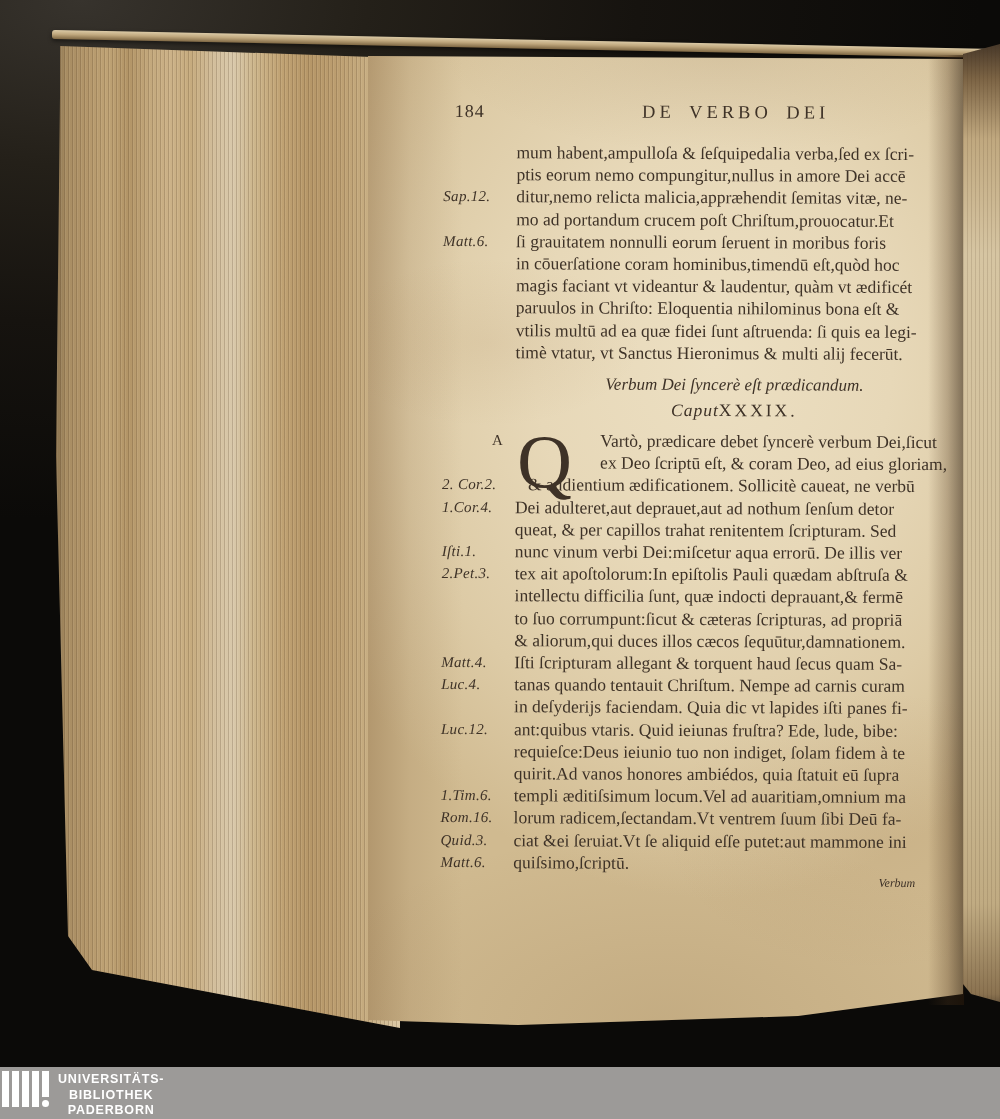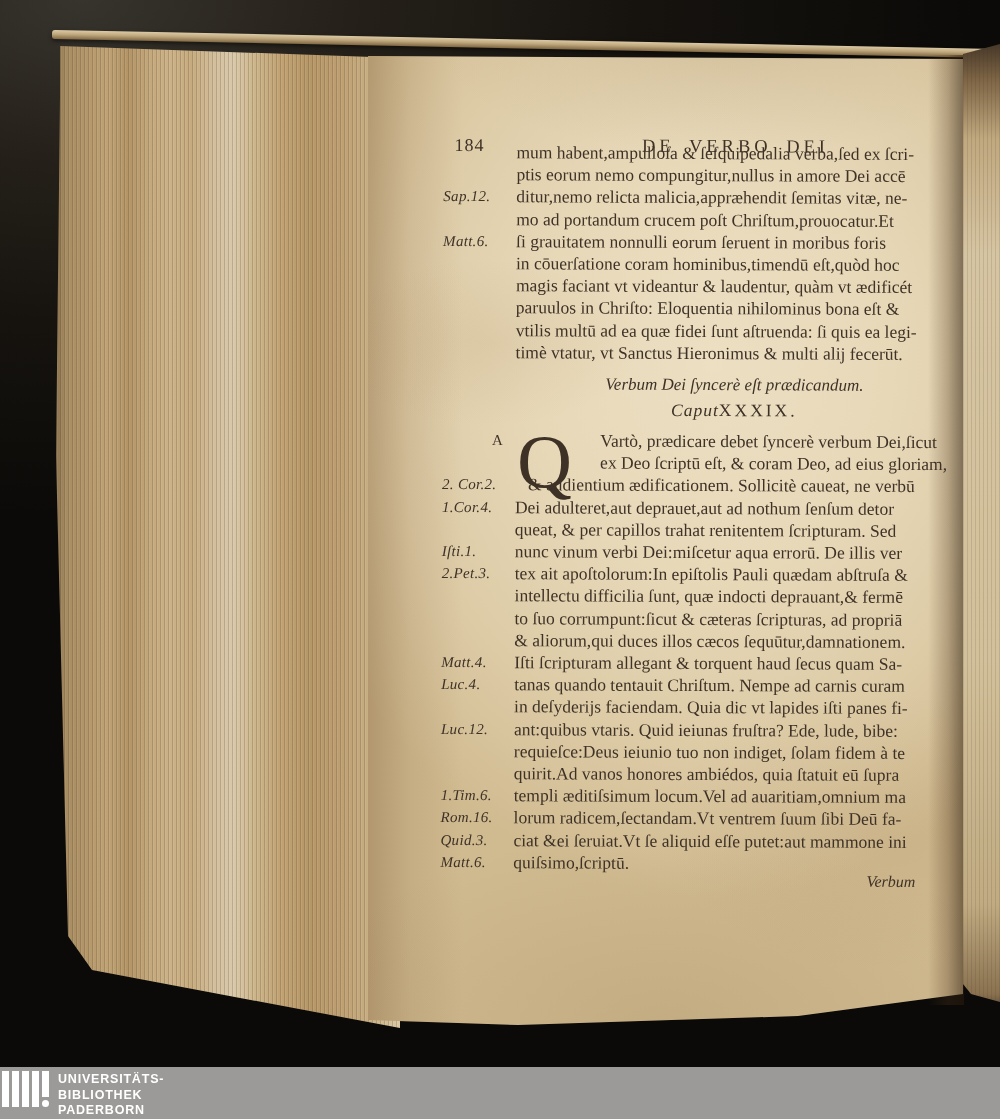--- a/index.html
+++ b/index.html
@@ -46,46 +46,46 @@
     background:
       repeating-linear-gradient(90deg, rgba(70,48,26,.14) 0 1px, transparent 1px 4px),
       linear-gradient(180deg,#473829 0px,#7b6344 34px,#c0a87f 95px,#d6c5a2 210px,#d2c09a 620px,#c0ab82 860px,#8a7250 950px,#2a2117 980px);
   }
   
   .text-area{
     position:absolute;left:437px;top:102px;width:516px;overflow:hidden;
     color:var(--ink);transform:rotate(.25deg);
   }
   .page-head{display:flex;align-items:baseline;height:24px;margin-bottom:16px;}
-  .pnum{flex:0 0 78px;box-sizing:border-box;padding-left:16px;font-size:18px;letter-spacing:1px;margin-top:34px;}
+  .pnum{flex:0 0 78px;box-sizing:border-box;padding-left:16px;font-size:18px;letter-spacing:1px;}
   .rtitle{flex:1;text-align:center;font-size:18.5px;letter-spacing:4px;word-spacing:6px;}
   .row{display:flex;white-space:pre;line-height:22.2px;font-size:17.5px;}
   .note{flex:0 0 78px;box-sizing:border-box;padding-left:5px;font-style:italic;font-size:15px;letter-spacing:.3px;}
   .note.roman{font-style:normal;text-align:right;padding-right:12px;font-size:15px;}
   .txt{flex:0 0 auto;}
   .txt.ind1{padding-left:85px;}
   .txt.ind2{padding-left:13px;}
   .chap-head{margin-top:9px;text-align:center;padding-left:78px;}
   .chap-title{font-style:italic;font-size:17px;line-height:24px;}
   .chap-caput{font-size:17.5px;line-height:26px;letter-spacing:1px;}
   .chap-caput .caput{font-style:italic;}
   .chap-caput .caput-num{letter-spacing:3px;}
   .chapter-body{position:relative;margin-top:7px;}
   .drop-cap{position:absolute;left:80px;top:-6px;font-size:76px;line-height:1;color:var(--ink);}
   .catchword-row{text-align:right;padding-right:36px;margin-top:-2px;}
-  .catchword{font-style:italic;font-size:16px;margin-top:39px;}
+  .catchword{font-style:italic;font-size:12px;margin-top:39px;}
   
   .footer{position:absolute;left:0;right:0;top:1067px;height:52px;background:var(--banner_gray);display:flex;}
   .logo{display:flex;gap:3.5px;padding:4px 0 0 2px;align-items:flex-start;}
   .logo .b{width:6.5px;height:36px;background:var(--banner_text);display:block;}
   .logo .b5{display:flex;flex-direction:column;align-items:center;gap:3px;}
   .logo .b5 .b{height:26px;}
   .logo .dot{width:7px;height:7px;border-radius:50%;background:var(--banner_text);display:block;}
   .lib-name{padding:5px 0 0 9px;font-family:"Liberation Sans",sans-serif;font-weight:bold;
-    color:var(--banner_text);font-size:12.5px;line-height:15.5px;letter-spacing:.8px;}
+    color:var(--banner_text);font-size:12.5px;line-height:15.5px;letter-spacing:.8px;text-align:center;}
 </style>
 </head>
 <body>
 
 <div class="scene">
   <div class="top-edge"></div>
   <div class="fore-edge"></div>
   <div class="page"></div>
   <div class="gutter"></div>
   <div class="right-strip"></div>

